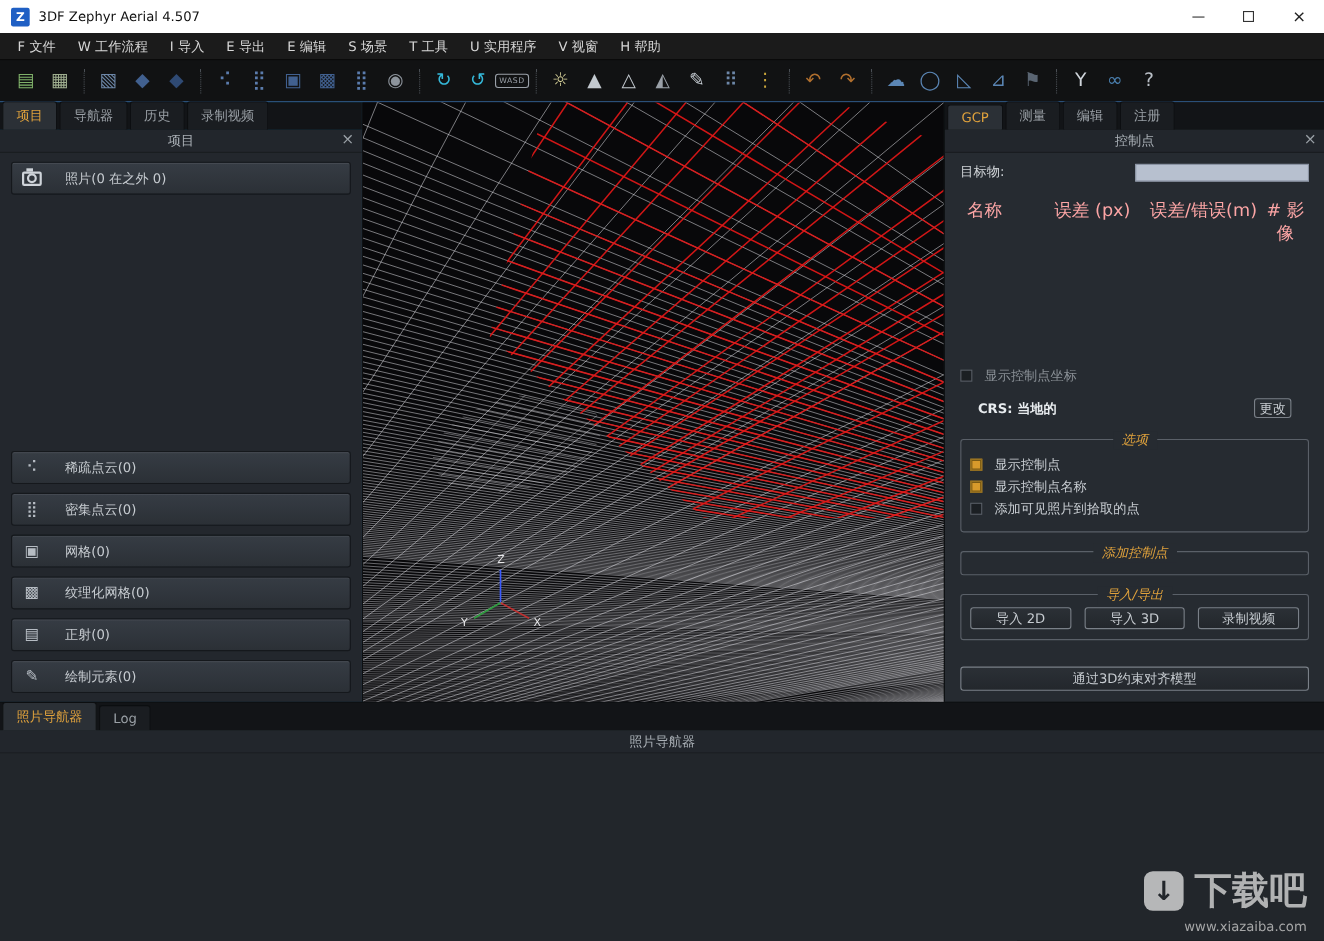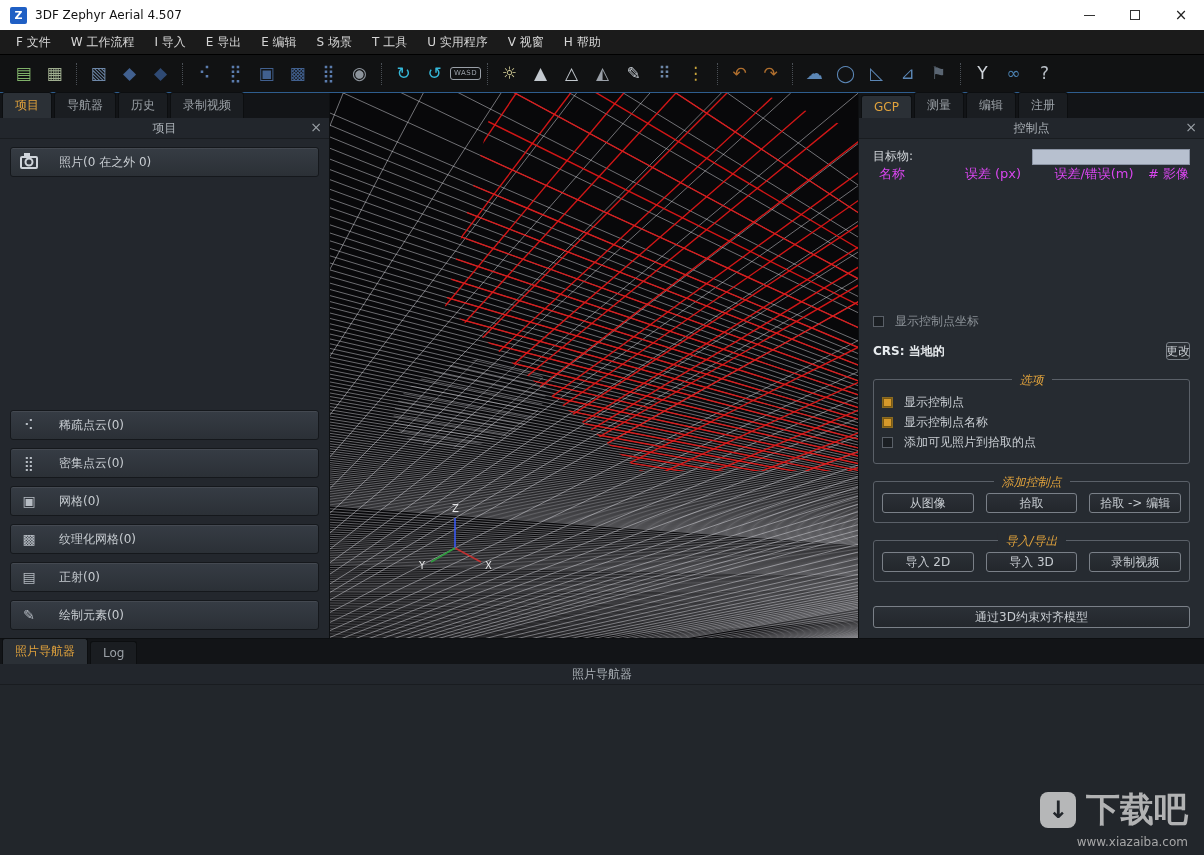--- a/index.html
+++ b/index.html
@@ -58,32 +58,32 @@
 
   
   .viewport { flex:1 1 auto; position:relative; background:#08080a; overflow:hidden; }
   .viewport svg { position:absolute; inset:0; }
 
   
   .right-panel { width:346px; background:#262b31; display:flex; flex-direction:column; border-left:1px solid #0d0f11; }
   .rp-content { flex:1; display:flex; flex-direction:column; min-height:0; padding:0 14px; }
   .target-row { margin-top:9px; display:flex; align-items:center; font-size:12px; color:#d0d4d8; }
   .target-input { margin-left:auto; width:158px; height:16px; background:#b7c0cf; border:1px solid #8a93a3; font-size:11px; padding:0 3px; }
-  .gcp-headers { display:flex; font-size:13px; color:#d946ef; }
+  .gcp-headers { margin-top:16px; display:flex; font-size:16px; color:#fca5a5; }
   .gcp-h0 { width:72px; padding-left:6px; } .gcp-h1 { width:96px; text-align:center; }
   .gcp-h2 { width:106px; text-align:center; } .gcp-h3 { flex:1; text-align:center; }
   .gcp-list { flex:1; }
   .cb-row { display:flex; align-items:center; gap:11px; font-size:12px; color:#c9ced3; margin:3px 0; }
   .checkbox { width:11px; height:11px; border:1px solid #5a6068; background:#1b1f23; flex:0 0 auto; }
   .checkbox.checked { background:#d79a2b; border-color:#8a6a20; box-shadow:inset 0 0 0 1px #7a5a14; }
   .dim-label { color:#8b9197; }
-  .crs-row { display:flex; align-items:center; margin:9px 0 2px; font-size:12px; color:#e8ecef; font-weight:bold;justify-content:flex-end; }
+  .crs-row { display:flex; align-items:center; margin:9px 16px 2px; font-size:12px; color:#e8ecef; font-weight:bold;justify-content:flex-end; }
   .btn { background:linear-gradient(#2b3036,#23272c); border:1px solid #7a8088; border-radius:3px; color:#c7ccd1;
          font-size:12px; display:flex; align-items:center; justify-content:center; white-space:nowrap; }
-  .btn-small { margin-left:auto; width:24px; height:18px; font-weight:normal; }
+  .btn-small { margin-left:auto; width:34px; height:18px; font-weight:normal; }
   .groupbox { position:relative; border:1px solid #5a6068; border-radius:3px; margin-top:17px; padding:11px 8px 9px; }
   .gb-title { position:absolute; top:-8px; left:50%; transform:translateX(-50%); background:#262b31; padding:0 8px;
               color:#e0a23c; font-size:12px; white-space:nowrap;font-style:italic; }
   .btn-row { display:flex; gap:12px; }
   .btn-row .btn { flex:1; height:20px; }
   .align-btn { margin:24px 0 10px; height:22px; }
 
   
   .bottom-panel { height:217px; background:#1f2227; display:flex; flex-direction:column; border-top:1px solid #0d0f11; flex:0 0 auto; }
   .bottom-content { flex:1; position:relative; background:#22262b; }
@@ -759,25 +759,20 @@
                 <span class="cb-label">显示控制点名称</span>
               </div>
               <div class="cb-row">
                 <span class="checkbox"></span>
                 <span class="cb-label">添加可见照片到拾取的点</span>
               </div>
             </div>
         </div>
         <div class="groupbox">
           <span class="gb-title">添加控制点</span>
-          <div class="btn-row" id="add-buttons">
-              <div class="btn grp-btn">从图像</div>
-              <div class="btn grp-btn">拾取</div>
-              <div class="btn grp-btn">拾取 -&gt; 编辑</div>
-            </div>
         </div>
         <div class="groupbox">
           <span class="gb-title">导入/导出</span>
           <div class="btn-row" id="io-buttons">
               <div class="btn grp-btn">导入 2D</div>
               <div class="btn grp-btn">导入 3D</div>
               <div class="btn grp-btn">录制视频</div>
             </div>
         </div>
         <div class="btn align-btn">通过3D约束对齐模型</div>

